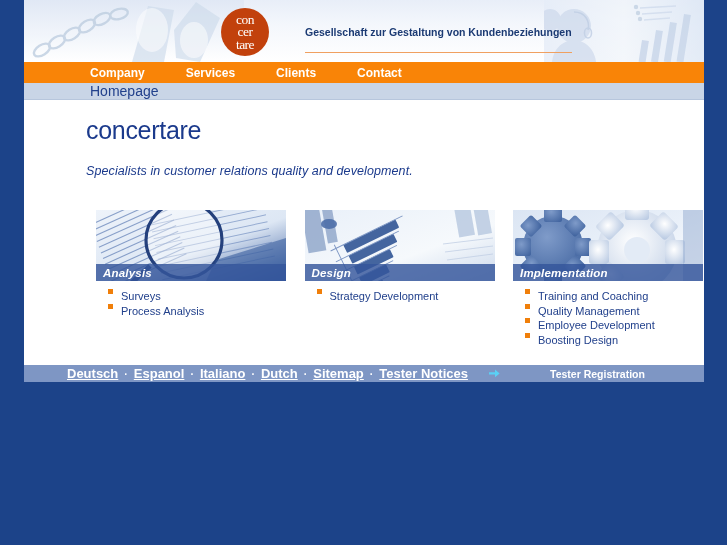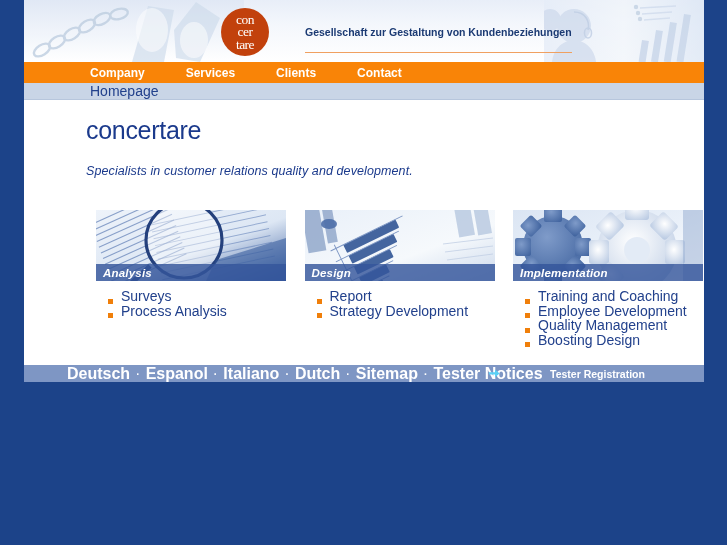--- a/index.html
+++ b/index.html
@@ -163,22 +163,22 @@
     padding-left: 7px;
     letter-spacing: 0.2px;
   }
   .panel-list {
     list-style: none;
     margin: 8px 0 0 0;
     padding: 0 0 0 12px;
   }
   .panel-list li {
     display: flex;
-    align-items: flex-end;
-    font-size: 14px;
+    align-items: flex-start;
+    font-size: 11px;
     color: #22418c;
     line-height: 14.5px;
     cursor: pointer;
   }
   .bullet {
     width: 5px; height: 5px;
     background: #f07f0a;
     margin-right: 8px;
     flex: 0 0 auto;
   }
@@ -192,24 +192,25 @@
     align-items: center;
     position: relative;
   }
   .footer-links {
     display: flex;
     align-items: center;
     margin-left: 43px;
   }
   .footer-links .flink {
     color: #ffffff;
-    font-size: 16px;
+    font-size: 13px;
     font-weight: bold;
     cursor: pointer;
     white-space: nowrap;
+    text-decoration: underline;
   }
   .footer-links .fsep {
     color: #ffffff;
     font-size: 10.5px;
     font-weight: bold;
     margin: 0 6px;
   }
   .footer-cta {
     position: absolute;
     left: 465px;
@@ -431,24 +432,20 @@
                 <line x1="138" y1="34" x2="188" y2="28"></line>
                 <line x1="140" y1="42" x2="188" y2="36"></line>
                 <line x1="142" y1="50" x2="188" y2="44"></line>
               </g>
             </svg>
             <div class="panel-cap">Design</div>
           </div>
           <ul class="panel-list">
             <li>
               <span class="bullet"></span>
-              <span>Report</span>
-            </li>
-            <li>
-              <span class="bullet"></span>
               <span>Strategy Development</span>
             </li>
           </ul>
         </div>
 
         <div class="panel">
           <div class="panel-img">
             <svg viewBox="0 0 190 71" preserveAspectRatio="none">
               <defs>
                 <linearGradient id="ig" x1="0" y1="0" x2="1" y2="1">
@@ -500,25 +497,25 @@
             </svg>
             <div class="panel-cap">Implementation</div>
           </div>
           <ul class="panel-list">
             <li>
               <span class="bullet"></span>
               <span>Training and Coaching</span>
             </li>
             <li>
               <span class="bullet"></span>
+              <span>Quality Management</span>
+            </li>
+            <li>
+              <span class="bullet"></span>
               <span>Employee Development</span>
-            </li>
-            <li>
-              <span class="bullet"></span>
-              <span>Quality Management</span>
             </li>
             <li>
               <span class="bullet"></span>
               <span>Boosting Design</span>
             </li>
           </ul>
         </div>
 
       </div>
     </div>

